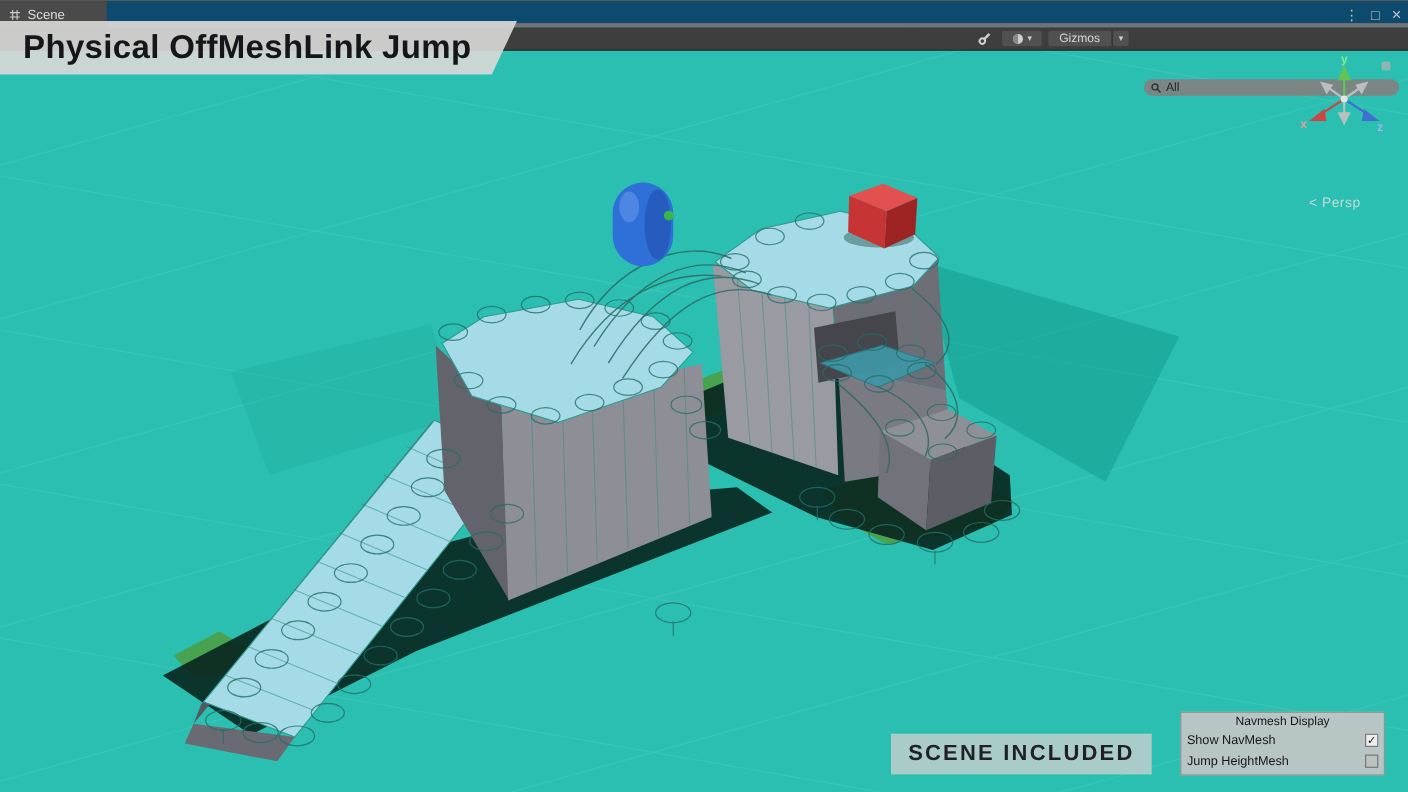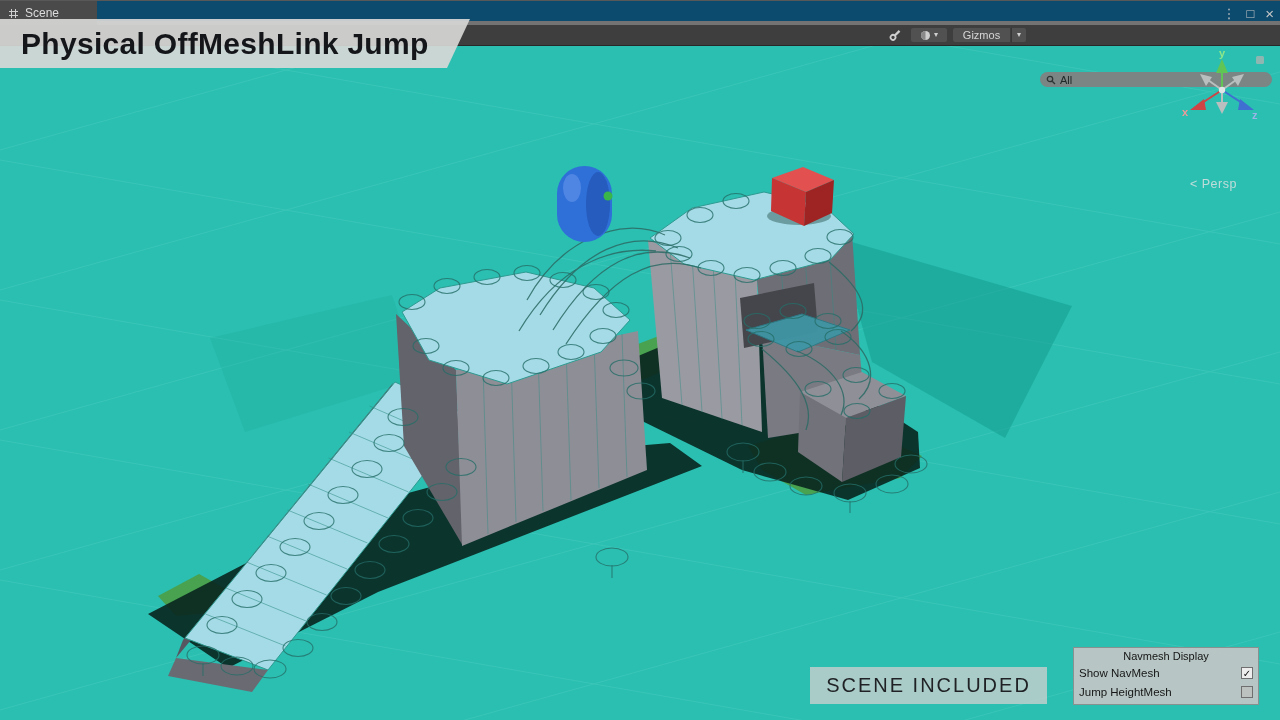--- a/index.html
+++ b/index.html
@@ -32,21 +32,21 @@
   
   .scene{position:absolute;left:0;top:0;width:1280px;height:720px;z-index:1;display:block;}
 
   
   .banner-title{position:absolute;left:0;top:19px;width:470px;height:49px;z-index:30;
       background:rgba(214,215,213,0.93);display:flex;align-items:center;padding-left:21px;
       box-sizing:border-box;font-size:30px;font-weight:600;color:#141619;letter-spacing:.3px;
       clip-path:polygon(0 0,100% 0,calc(100% - 23px) 100%,0 100%);}
   .scene-included{position:absolute;left:810px;top:667px;width:237px;height:37px;z-index:30;
       background:rgba(205,207,206,0.78);display:flex;align-items:center;justify-content:center;
-      font-size:20px;font-weight:normal;letter-spacing:2px;color:#1f2124;}
+      font-size:20px;font-weight:bold;letter-spacing:2px;color:#1f2124;}
 
   .axis-gizmo{position:absolute;left:1168px;top:46px;width:112px;height:100px;z-index:25;}
   .axis-label{font-size:11px;font-weight:bold;font-family:"Liberation Sans",sans-serif;}
   .persp{position:absolute;left:1190px;top:133px;z-index:25;font-size:12.5px;
       color:rgba(216,225,224,0.85);letter-spacing:.5px;margin-top:44px;}
 
   .nm-panel{position:absolute;left:1073px;top:647px;width:186px;z-index:30;box-sizing:border-box;
       background:rgba(194,198,197,0.93);border:1px solid #87918f;padding-bottom:3px;}
   .nm-title{text-align:center;font-size:11px;color:#141414;padding:2px 0 1px;}
   .nm-row{display:flex;align-items:center;justify-content:space-between;padding:1px 5px;

